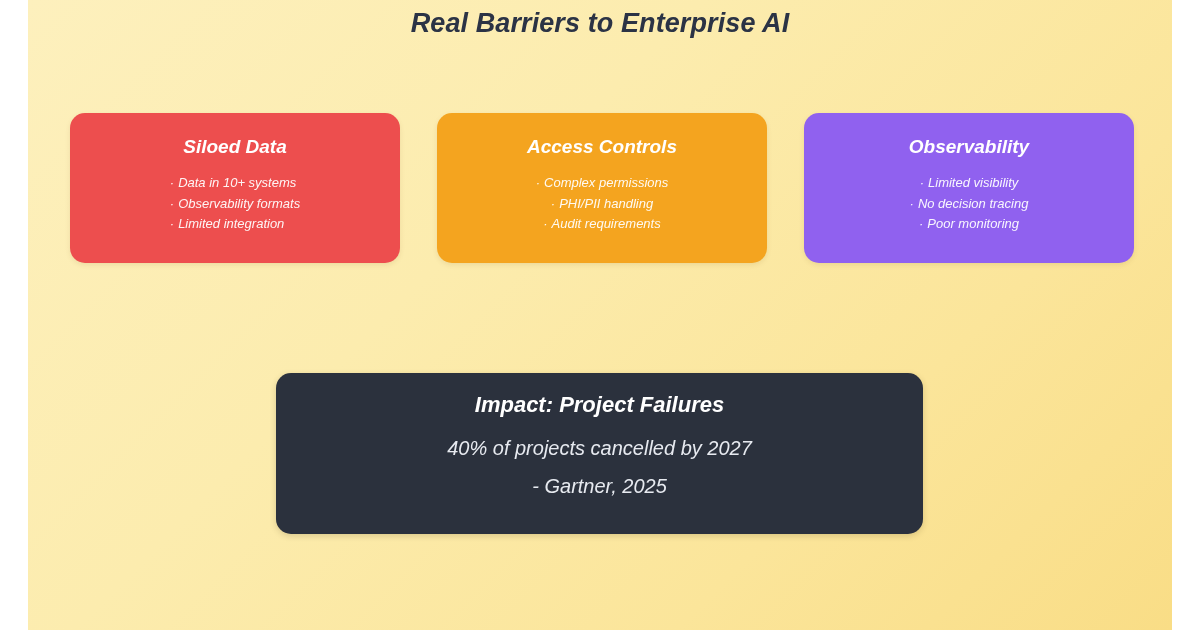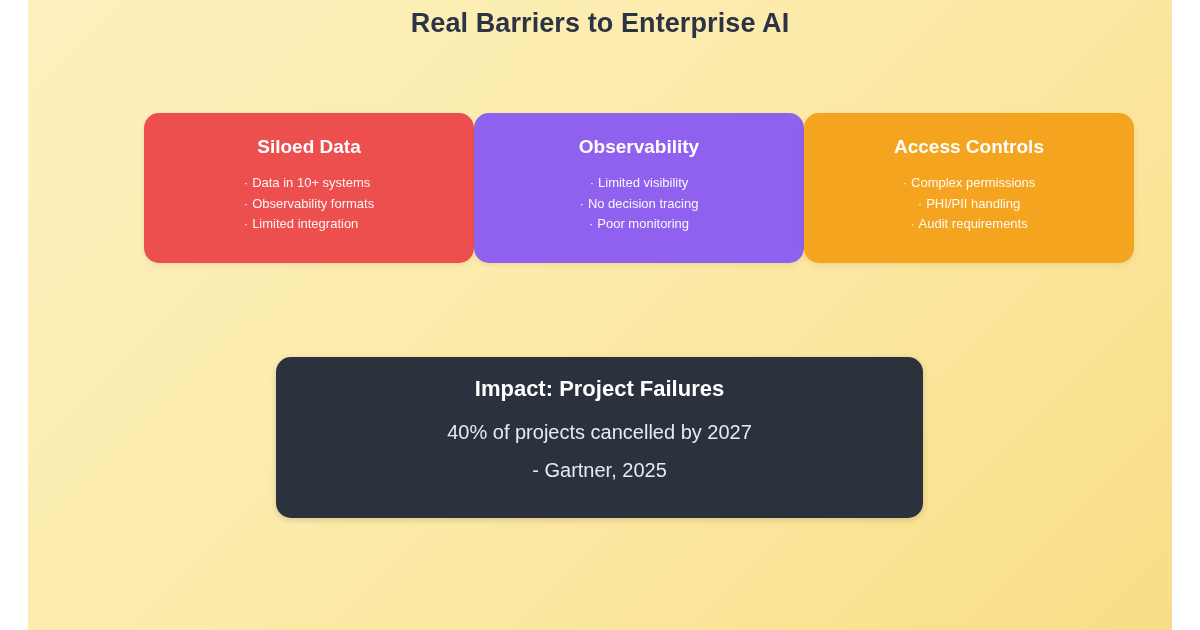--- a/index.html
+++ b/index.html
@@ -23,20 +23,21 @@
 
   
   #slide-canvas {
     position: absolute;
     left: 28px;
     top: 0px;
     width: 1144px;
     height: 630px;
     background: linear-gradient(135deg, #fdf0bd 0%, #fcecae 38%, #fbe59a 72%, #f9dd86 100%);
     box-sizing: border-box;
+    font-style: italic;
   }
 
   
   #slide-title {
     position: absolute;
     left: 0;
     top: 6px;
     width: 100%;
     text-align: center;
     font-size: 27px;
@@ -49,21 +50,21 @@
 
   
   #barrier-row {
     position: absolute;
     left: 42px;
     top: 113px;
     width: 1064px;
     height: 150px;
     display: flex;
     flex-direction: row;
-    justify-content: flex-end;
+    justify-content: space-between;
     align-items: stretch;
   }
 
   .barrier-card {
     width: 330px;
     border-radius: 15px;
     box-sizing: border-box;
     padding: 22px 18px 18px 18px;
     display: flex;
     flex-direction: column;
@@ -102,21 +103,21 @@
 
   .bullet-dot {
     display: inline-block;
     margin-right: 4px;
   }
 
   
   #impact-panel {
     position: absolute;
     left: 248px;
-    top: 357px;
+    top: 373px;
     width: 647px;
     height: 161px;
     border-radius: 15px;
     box-sizing: border-box;
     padding: 18px 24px 18px 24px;
     display: flex;
     flex-direction: column;
     align-items: center;
     justify-content: flex-start;
     box-shadow: 0 2px 6px rgba(60, 50, 20, 0.18);
@@ -156,34 +157,34 @@
     <div id="barrier-row">
 
     <div class="barrier-card" style="background: rgb(237, 78, 78);">
           <div class="barrier-card-title">Siloed Data</div>
           <div class="barrier-bullets align-left">
             <div class="barrier-bullet"><span class="bullet-dot">·</span><span>Data in 10+ systems</span></div>
             <div class="barrier-bullet"><span class="bullet-dot">·</span><span>Observability formats</span></div>
             <div class="barrier-bullet"><span class="bullet-dot">·</span><span>Limited integration</span></div>
           </div>
         </div>
+        <div class="barrier-card" style="background: rgb(244, 164, 31);">
+          <div class="barrier-card-title">Access Controls</div>
+          <div class="barrier-bullets align-center">
+            <div class="barrier-bullet"><span class="bullet-dot">·</span><span>Complex permissions</span></div>
+            <div class="barrier-bullet"><span class="bullet-dot">·</span><span>PHI/PII handling</span></div>
+            <div class="barrier-bullet"><span class="bullet-dot">·</span><span>Audit requirements</span></div>
+          </div>
+        </div>
         <div class="barrier-card" style="background: rgb(144, 97, 239);">
           <div class="barrier-card-title">Observability</div>
           <div class="barrier-bullets align-center">
             <div class="barrier-bullet"><span class="bullet-dot">·</span><span>Limited visibility</span></div>
             <div class="barrier-bullet"><span class="bullet-dot">·</span><span>No decision tracing</span></div>
             <div class="barrier-bullet"><span class="bullet-dot">·</span><span>Poor monitoring</span></div>
-          </div>
-        </div>
-        <div class="barrier-card" style="background: rgb(244, 164, 31);">
-          <div class="barrier-card-title">Access Controls</div>
-          <div class="barrier-bullets align-center">
-            <div class="barrier-bullet"><span class="bullet-dot">·</span><span>Complex permissions</span></div>
-            <div class="barrier-bullet"><span class="bullet-dot">·</span><span>PHI/PII handling</span></div>
-            <div class="barrier-bullet"><span class="bullet-dot">·</span><span>Audit requirements</span></div>
           </div>
         </div>
       </div>
 
     <div id="impact-panel" style="background: rgb(43, 49, 61);">
       <div id="impact-title">Impact: Project Failures</div>
       <div id="impact-lines">
 
       <div class="impact-line">40% of projects cancelled by 2027</div>
         </div>

